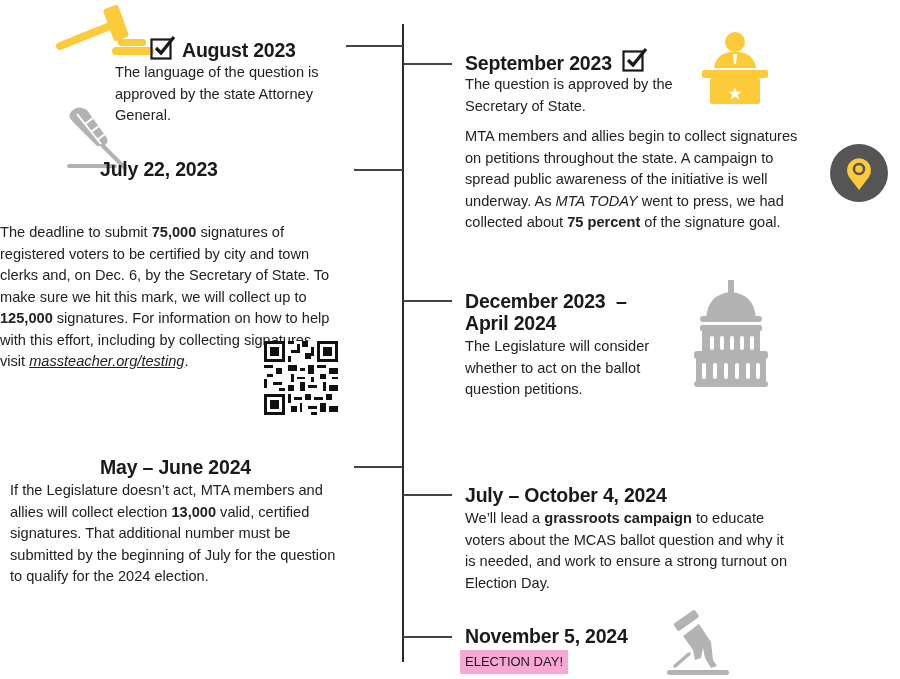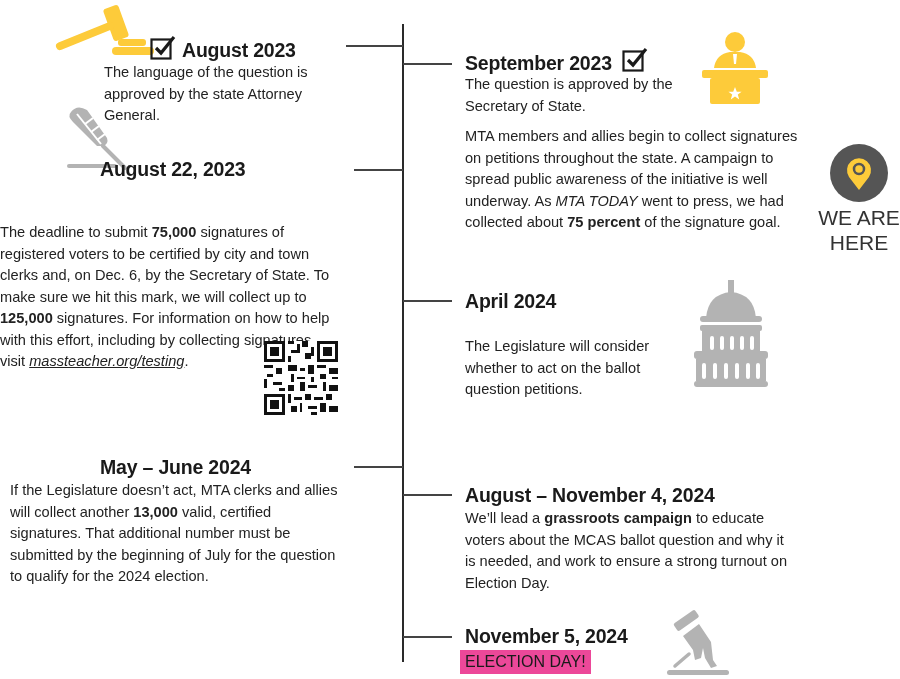--- a/index.html
+++ b/index.html
@@ -6,21 +6,21 @@
   body { width:900px; height:679px; position:relative; overflow:hidden;
          font-family:"Liberation Sans", "DejaVu Sans", sans-serif; color:#1e1e1e; }
   .abs { position:absolute; }
   .title { font-weight:bold; font-size:19.5px; letter-spacing:-0.2px; color:#1a1a1a; line-height:22px; }
   .body { font-size:14.6px; line-height:21.5px; color:#222; }
   .right-align { text-align:left; }
   .line-v { position:absolute; left:402px; top:24px; width:2px; height:638px; background:#2a2a2a; }
   .line-h { position:absolute; height:1.5px; background:#444; }
   b { font-weight:bold; }
   .link { font-style:italic; text-decoration:underline; }
-  .badge { background:#ec4899; padding:1px 5px; display:inline-block; font-size:16px; line-height:22px; color:#1a1a1a; }
+  .badge { background:#f9a8d4; padding:1px 5px; display:inline-block; font-size:13px; line-height:22px; color:#1a1a1a; }
   .wearehere { text-align:center; font-size:21px; line-height:25px; color:#333; }
 </style>
 </head>
 <body>
 
 <div class="line-v"></div>
 <div class="line-h" style="left:346px; top:45px; width:57px;"></div>
 <div class="line-h" style="left:403px; top:63px; width:49px;"></div>
 <div class="line-h" style="left:354px; top:169px; width:49px;"></div>
 <div class="line-h" style="left:403px; top:300px; width:49px;"></div>
@@ -39,38 +39,38 @@
   </svg>
 </div>
 <div class="abs title right-align" style="left:150px; top:36px; width:190px; white-space:nowrap;">
   <span style="display:inline-block; vertical-align:-3px; margin-right:6px;">
     <svg width="26" height="24" viewBox="0 0 26 24">
         <rect x="1.5" y="3.5" width="19" height="19" fill="none" stroke="#1a1a1a" stroke-width="2.2"></rect>
         <path d="M6 12 L11 17 L24 1" fill="none" stroke="#1a1a1a" stroke-width="3.2"></path>
       </svg>
   </span><span>August 2023</span>
 </div>
-<div class="abs body right-align" style="left:104px; top:62px; width:226px;">The language of the question is approved by the state Attorney General.</div>
+<div class="abs body right-align" style="left:115px; top:62px; width:226px;">The language of the question is approved by the state Attorney General.</div>
 
 <div class="abs" style="left:63px; top:104px; width:70px; height:66px;">
   <svg width="70" height="66" viewBox="0 0 70 66">
     <g fill="#b3b3b3">
       <path d="M8 8 Q14 0 24 6 L44 34 Q46 40 40 42 L34 42 L10 18 Q4 12 8 8 Z"></path>
       <rect x="4" y="60" width="50" height="4" rx="2"></rect>
     </g>
     <g stroke="#fff" stroke-width="2" fill="none">
       <line x1="14" y1="10" x2="38" y2="40"></line>
       <line x1="22" y1="20" x2="30" y2="14"></line>
       <line x1="28" y1="28" x2="36" y2="22"></line>
       <line x1="34" y1="36" x2="42" y2="30"></line>
     </g>
     <line x1="40" y1="42" x2="62" y2="64" stroke="#b3b3b3" stroke-width="4" stroke-linecap="round"></line>
   </svg>
 </div>
-<div class="abs title right-align" style="left:100px; top:158px; width:240px;">August 22, 2023</div>
+<div class="abs title right-align" style="left:100px; top:158px; width:240px;">July 22, 2023</div>
 <div class="abs body right-align" style="left:0px; top:182px; width:341px;margin-top:40px;">
   <span>The deadline to submit </span><b>75,000</b><span> signatures of registered voters to be certified by city and town clerks and, on Dec. 6, by the Secretary of State. To make sure we hit this mark, we will collect up to </span><b>125,000</b><span> signatures. For information on how to help with this effort, including by collecting signatures, visit </span><span class="link">massteacher.org/testing</span><span>.</span>
 </div>
 <div class="abs" style="left:264px; top:341px; width:74px; height:74px;">
   <svg width="74" height="74" viewBox="0 0 25 25" shape-rendering="crispEdges">
     <rect width="25" height="25" fill="#fff"></rect>
     <g fill="#111">
       <rect x="0" y="0" width="7" height="7"></rect>
         <rect x="1" y="1" width="5" height="5" fill="#fff"></rect>
         <rect x="2" y="2" width="3" height="3"></rect>
@@ -118,21 +118,21 @@
         <rect x="15" y="22" width="3" height="1"></rect>
         <rect x="19" y="21" width="2" height="3"></rect>
         <rect x="22" y="22" width="3" height="2"></rect>
         <rect x="16" y="24" width="2" height="1"></rect>
     </g>
   </svg>
 </div>
 
 <div class="abs title right-align" style="left:100px; top:456px; width:242px;">May – June 2024</div>
 <div class="abs body right-align" style="left:10px; top:480px; width:332px;">
-  <span>If the Legislature doesn’t act, MTA clerks and allies will collect another </span><b>13,000</b><span> valid, certified signatures. That additional number must be submitted by the beginning of July for the question to qualify for the 2024 election.</span>
+  <span>If the Legislature doesn’t act, MTA members and allies will collect election </span><b>13,000</b><span> valid, certified signatures. That additional number must be submitted by the beginning of July for the question to qualify for the 2024 election.</span>
 </div>
 
 <div class="abs title" style="left:465px; top:48px; white-space:nowrap;">
   <span>September 2023</span><span style="display:inline-block; vertical-align:-2px; margin-left:10px;">
     <svg width="26" height="24" viewBox="0 0 26 24">
         <rect x="1.5" y="3.5" width="19" height="19" fill="none" stroke="#1a1a1a" stroke-width="2.2"></rect>
         <path d="M6 12 L11 17 L24 1" fill="none" stroke="#1a1a1a" stroke-width="3.2"></path>
       </svg>
   </span>
 </div>
@@ -154,27 +154,24 @@
 </div>
 
 <div class="abs" style="left:817px; top:144px; width:84px; height:112px;">
   <div style="margin:0 auto; width:58px; height:58px;">
     <svg width="58" height="58" viewBox="0 0 58 58">
       <circle cx="29" cy="29" r="29" fill="#555"></circle>
       <path d="M29 46 L19 33 A12 12 0 1 1 39 33 Z" fill="#fdcb3a"></path>
       <circle cx="29" cy="25" r="5" fill="none" stroke="#555" stroke-width="2.5"></circle>
     </svg>
   </div>
-  <div class="wearehere" style="margin-top:3px;">
-    <div>WE ARE</div>
-    <div>HERE</div>
-  </div>
 </div>
 
 <div class="abs title" style="left:465px; top:290px; width:220px;">
+  <div style="white-space:pre;">December 2023  –</div>
   <div>April 2024</div>
 </div>
 <div class="abs body" style="left:465px; top:336px; width:210px;">The Legislature will consider whether to act on the ballot question petitions.</div>
 <div class="abs" style="left:692px; top:280px; width:78px; height:108px;">
   <svg width="78" height="108" viewBox="0 0 78 108">
     <g fill="#b3b3b3">
       <rect x="36" y="0" width="6" height="14"></rect>
       <path d="M14 38 Q16 14 39 12 Q62 14 64 38 Z"></path>
       <rect x="8" y="36" width="62" height="6" rx="3"></rect>
       <rect x="8" y="45" width="62" height="6" rx="2"></rect>
@@ -192,21 +189,21 @@
       <rect x="10" y="83" width="4" height="16" rx="2"></rect>
         <rect x="21" y="83" width="4" height="16" rx="2"></rect>
         <rect x="32" y="83" width="4" height="16" rx="2"></rect>
         <rect x="43" y="83" width="4" height="16" rx="2"></rect>
         <rect x="54" y="83" width="4" height="16" rx="2"></rect>
         <rect x="64" y="83" width="4" height="16" rx="2"></rect>
     </g>
   </svg>
 </div>
 
-<div class="abs title" style="left:465px; top:484px; white-space:nowrap;">August – November 4, 2024</div>
+<div class="abs title" style="left:465px; top:484px; white-space:nowrap;">July – October 4, 2024</div>
 <div class="abs body" style="left:465px; top:508px; width:330px;">
   <span>We’ll lead a </span><b>grassroots campaign</b><span> to educate voters about the MCAS ballot question and why it is needed, and work to ensure a strong turnout on Election Day.</span>
 </div>
 
 <div class="abs title" style="left:465px; top:625px; white-space:nowrap;">November 5, 2024</div>
 <div class="abs" style="left:460px; top:650px;">
   <span class="badge">ELECTION DAY!</span>
 </div>
 <div class="abs" style="left:665px; top:608px; width:65px; height:68px;">
   <svg width="65" height="68" viewBox="0 0 65 68">

